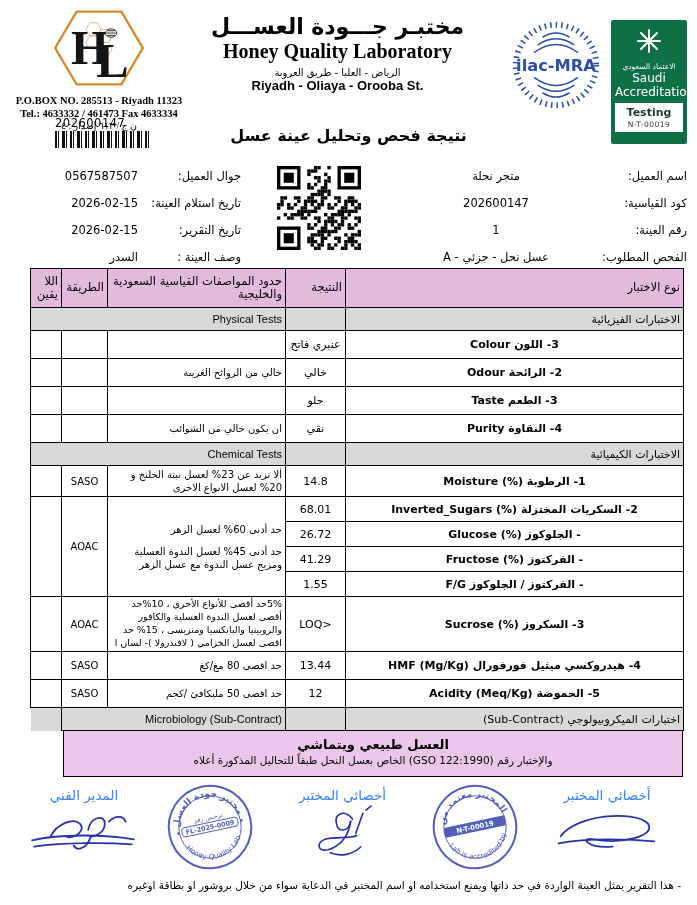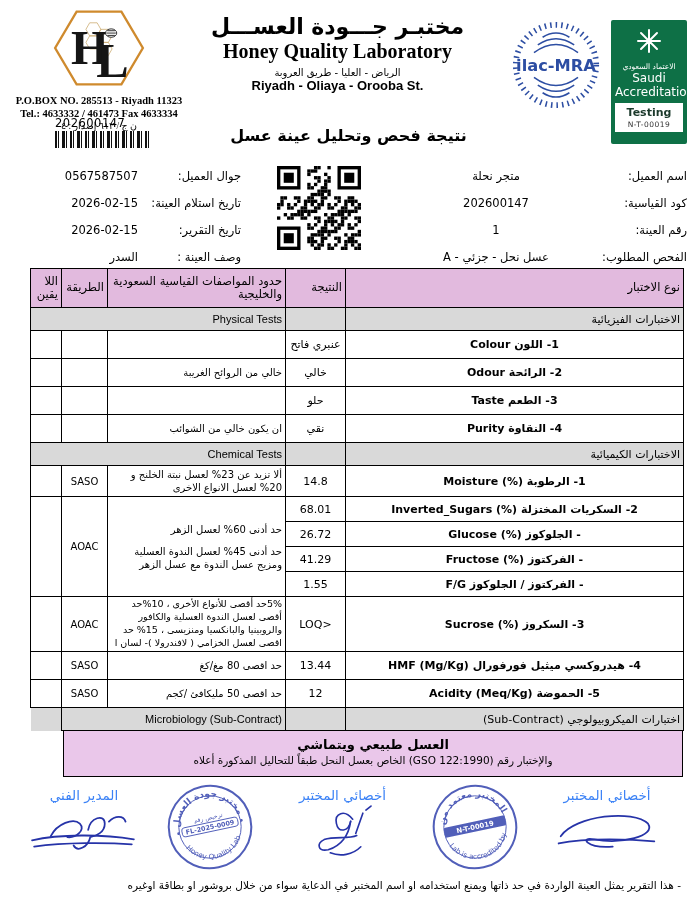--- a/index.html
+++ b/index.html
@@ -389,21 +389,21 @@
       <td>اللا يقين</td>
     </tr>
 
     <tr class="section">
       <td class="sec-ar">الاختبارات الفيزيائية</td>
       <td></td>
       <td colspan="3" class="sec-en">Physical Tests</td>
     </tr>
 
     <tr class="h27">
-      <td class="name"><span>1- اللون</span> <span class="en">Colour</span></td>
+      <td class="name"><span>3- اللون</span> <span class="en">Colour</span></td>
       <td class="res">عنبري فاتح</td>
       <td class="lim"></td>
       <td class="meth"></td>
       <td></td>
     </tr>
     <tr class="h27">
       <td class="name"><span>2- الرائحة</span> <span class="en">Odour</span></td>
       <td class="res">خالي</td>
       <td class="lim">خالي من الروائح الغريبة</td>
       <td class="meth"></td>

